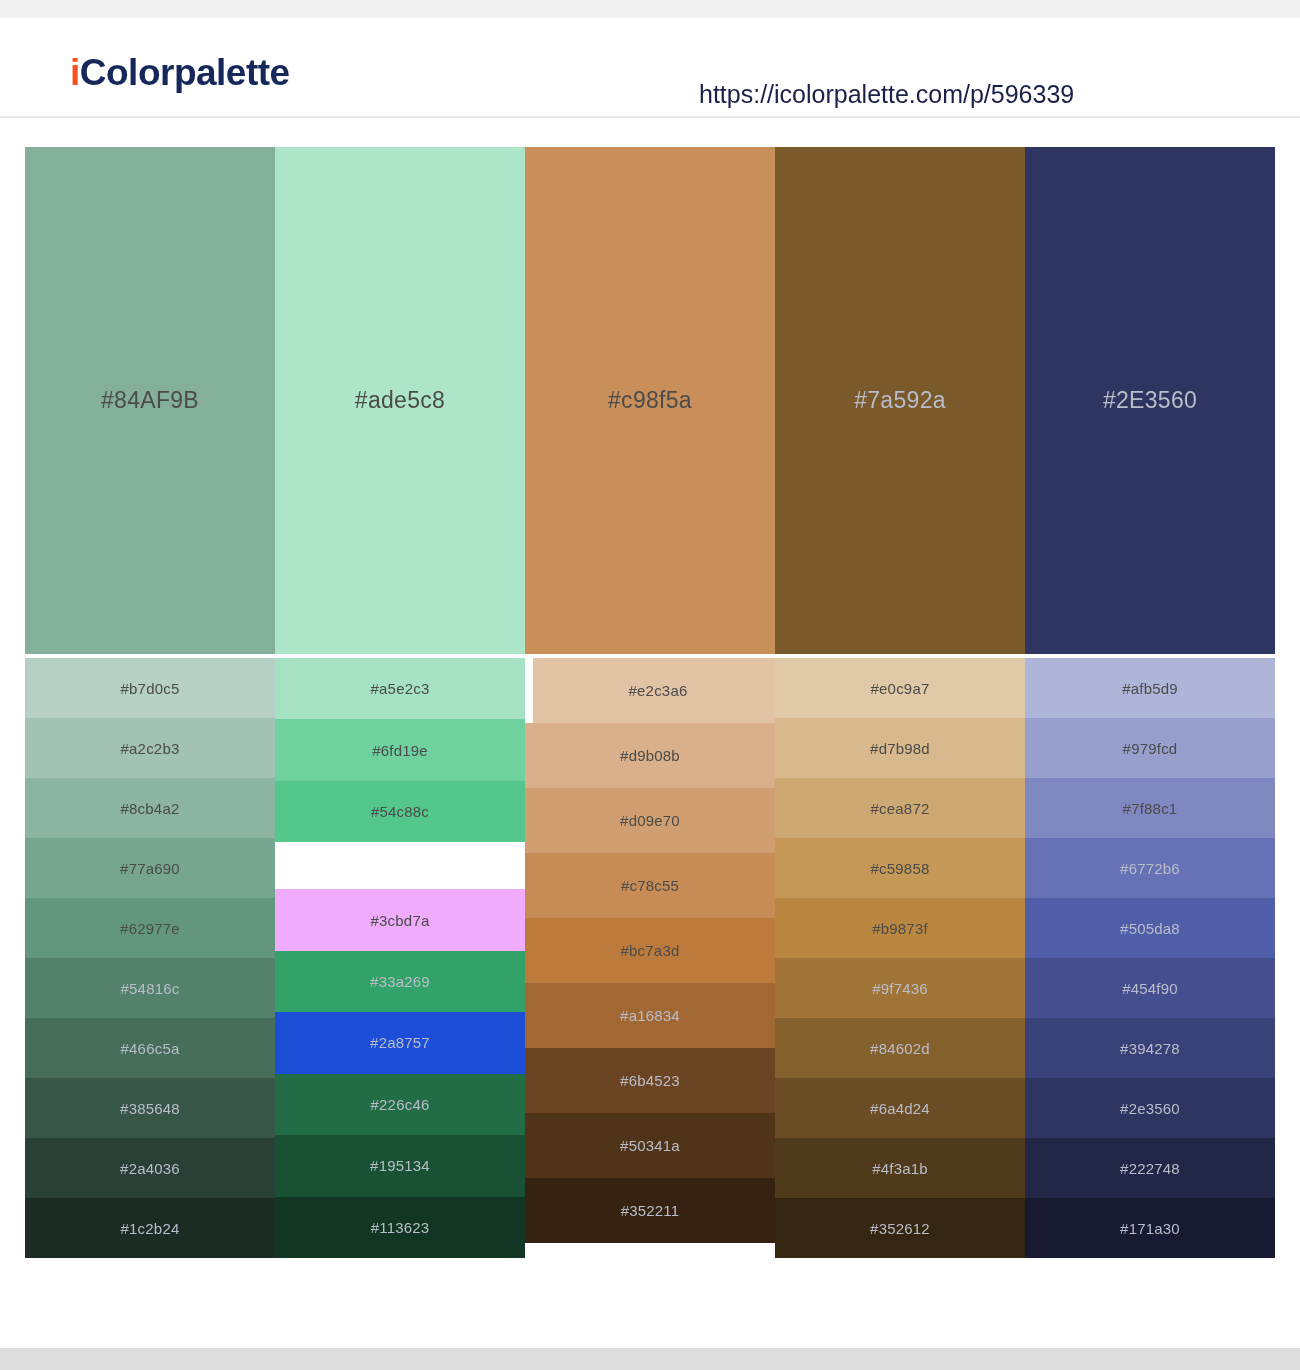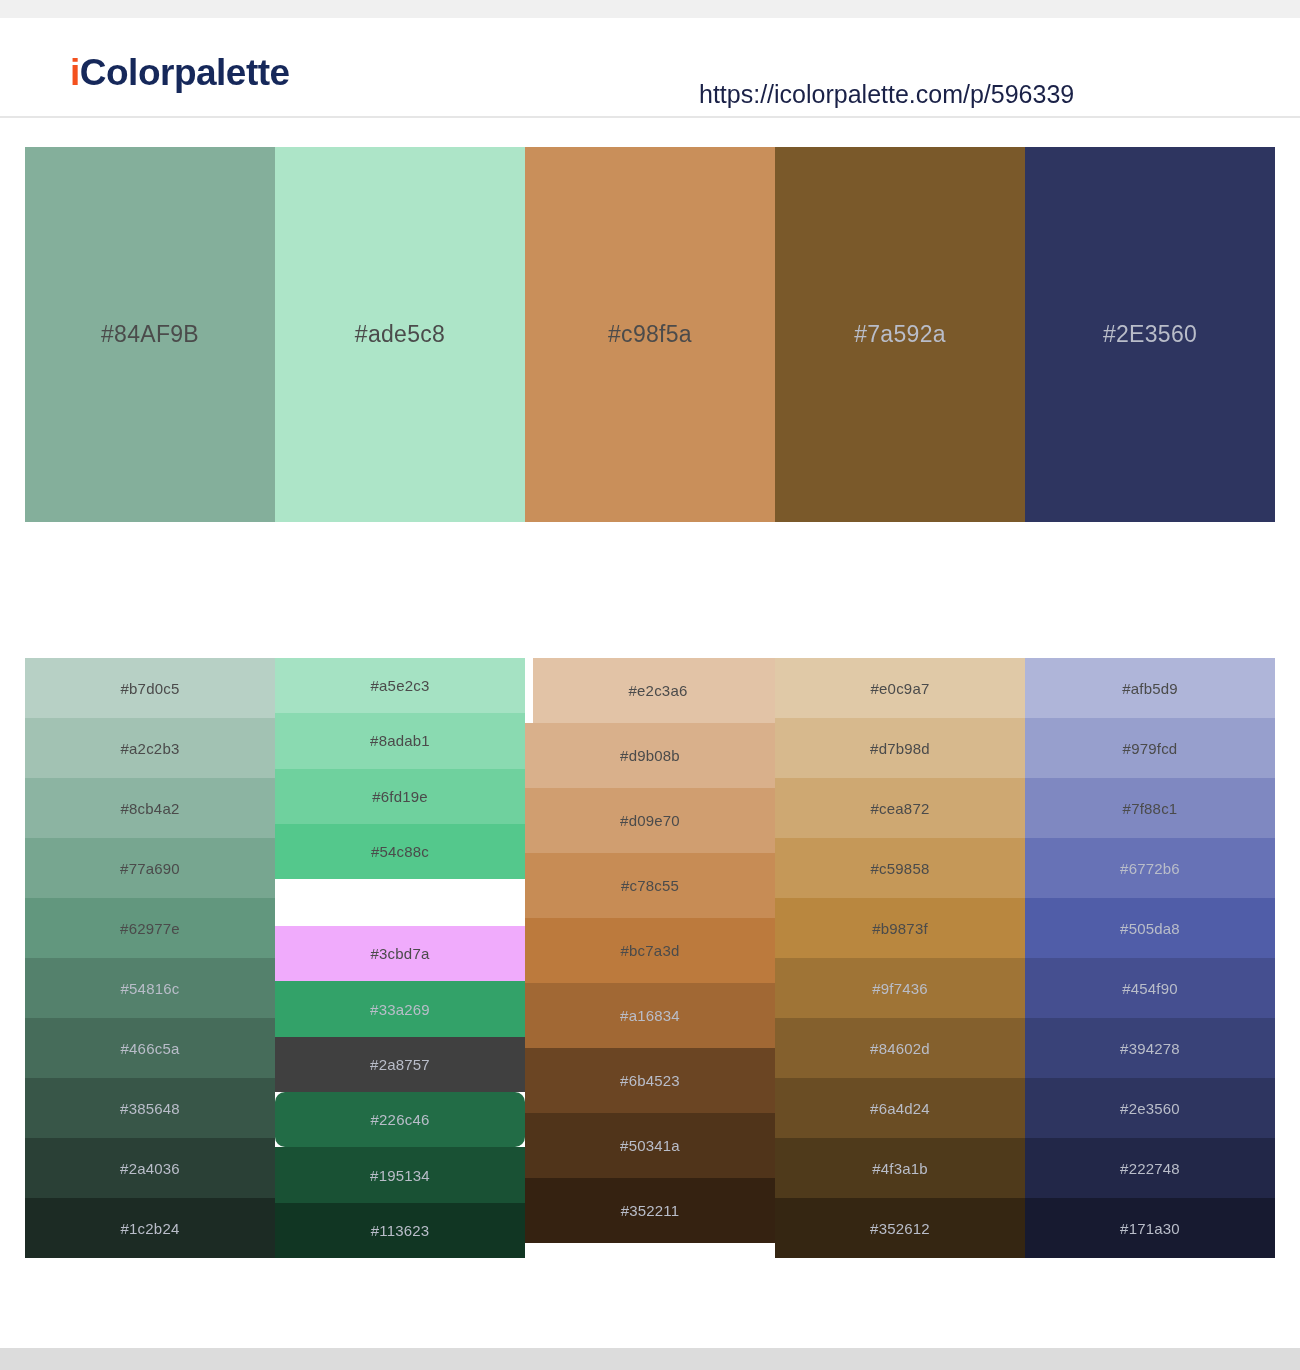--- a/index.html
+++ b/index.html
@@ -62,21 +62,21 @@
   .main-swatches {
     position: absolute;
     left: 25px;
     top: 147px;
     width: 1250px;
     height: 447px;
     display: flex;
   }
   .main-swatch {
     width: 250px;
-    height: 375px;
+    height: 507px;
     display: flex;
     align-items: center;
     justify-content: center;
     box-sizing: border-box;
   }
   .main-swatch-label {
     font-size: 23px;
     letter-spacing: 0.3px;
     user-select: text;
   }
@@ -180,39 +180,36 @@
         <span class="shade-label text-light">#2a4036</span>
       </div>
       <div class="shade-cell" style="background: rgb(28, 43, 36);">
         <span class="shade-label text-light">#1c2b24</span>
       </div>
     </div>
     <div class="shade-col">
       <div class="shade-cell" style="background: rgb(165, 226, 195);">
         <span class="shade-label text-dark">#a5e2c3</span>
       </div>
-      <div class="shade-cell" style="background: rgb(138, 218, 177);">
-        <span class="shade-label text-dark">#8adab1</span>
-      </div>
       <div class="shade-cell" style="background: rgb(111, 209, 158);">
         <span class="shade-label text-dark">#6fd19e</span>
       </div>
       <div class="shade-cell" style="background: rgb(84, 200, 140);">
         <span class="shade-label text-dark">#54c88c</span>
       </div>
       <div class="shade-cell" style="background: #f0abfc; margin-top: 47px;">
         <span class="shade-label text-dark">#3cbd7a</span>
       </div>
       <div class="shade-cell" style="background: rgb(51, 162, 105);">
         <span class="shade-label text-light">#33a269</span>
       </div>
-      <div class="shade-cell" style="background: #404040;">
+      <div class="shade-cell" style="background: #1d4ed8;">
         <span class="shade-label text-light">#2a8757</span>
       </div>
-      <div class="shade-cell" style="background: rgb(34, 108, 70); border-radius: 10px;">
+      <div class="shade-cell" style="background: rgb(34, 108, 70);">
         <span class="shade-label text-light">#226c46</span>
       </div>
       <div class="shade-cell" style="background: rgb(25, 81, 52);">
         <span class="shade-label text-light">#195134</span>
       </div>
       <div class="shade-cell" style="background: rgb(17, 54, 35);">
         <span class="shade-label text-light">#113623</span>
       </div>
     </div>
     <div class="shade-col">

